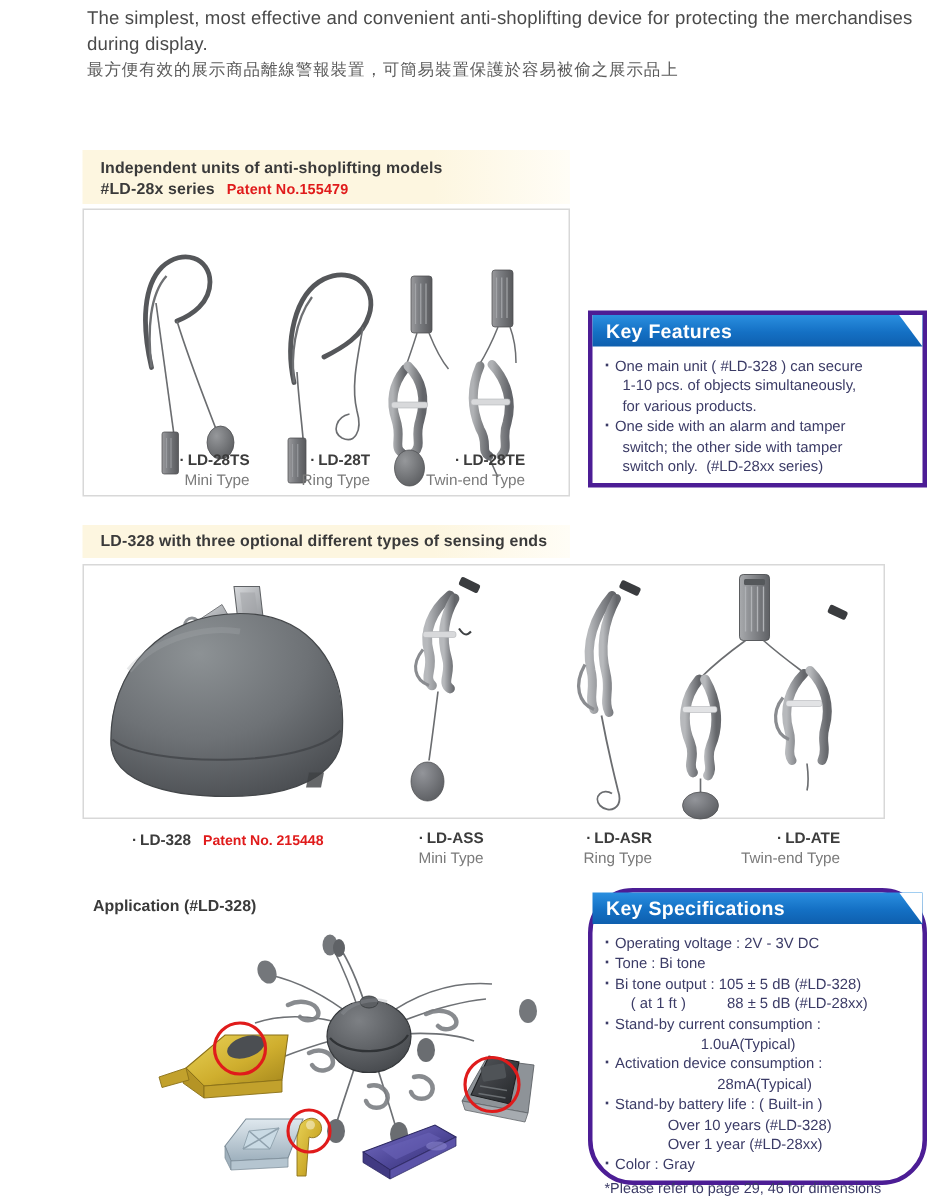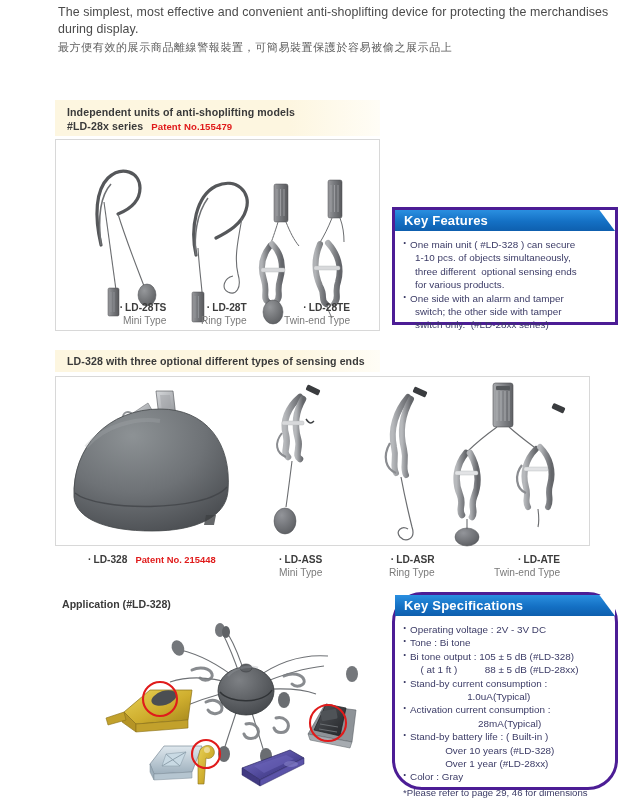--- a/index.html
+++ b/index.html
@@ -270,21 +270,20 @@
 
 <div class="info-box" style="left:392px; top:207px; width:226px; height:118px;">
   <div class="info-banner">
     <span>Key Features</span>
     <span class="notch2"></span>
   </div>
   <div class="info-body">
     <ul>
       <li>One main unit ( #LD-328 ) can secure</li>
       <li class="cont">1-10 pcs. of objects simultaneously,</li>
-      <li class="cont">three different  optional sensing ends</li>
       <li class="cont">for various products.</li>
       <li>One side with an alarm and tamper</li>
       <li class="cont">switch; the other side with tamper</li>
       <li class="cont">switch only.  (#LD-28xx series)</li>
     </ul>
   </div>
 </div>
 
 <div class="sec-head" style="left:55px; top:350px; width:325px; height:22px; padding-top:4px;">
   <div class="l1">LD-328 with three optional different types of sensing ends</div>
@@ -520,21 +519,21 @@
     <span class="notch2"></span>
   </div>
   <div class="info-body">
     <ul>
       <li>Operating voltage : 2V - 3V DC</li>
       <li>Tone : Bi tone</li>
       <li>Bi tone output : 105 ± 5 dB (#LD-328)</li>
       <li class="cont">  ( at 1 ft )          88 ± 5 dB (#LD-28xx)</li>
       <li>Stand-by current consumption :</li>
       <li class="cont">                   1.0uA(Typical)</li>
-      <li>Activation current consumption :</li>
+      <li>Activation device consumption :</li>
       <li class="cont">                       28mA(Typical)</li>
       <li>Stand-by battery life : ( Built-in )</li>
       <li class="cont">           Over 10 years (#LD-328)</li>
       <li class="cont">           Over 1 year (#LD-28xx)</li>
       <li>Color : Gray</li>
     </ul>
     <div class="note">*Please refer to page 29, 46 for dimensions</div>
   </div>
 </div>
 

